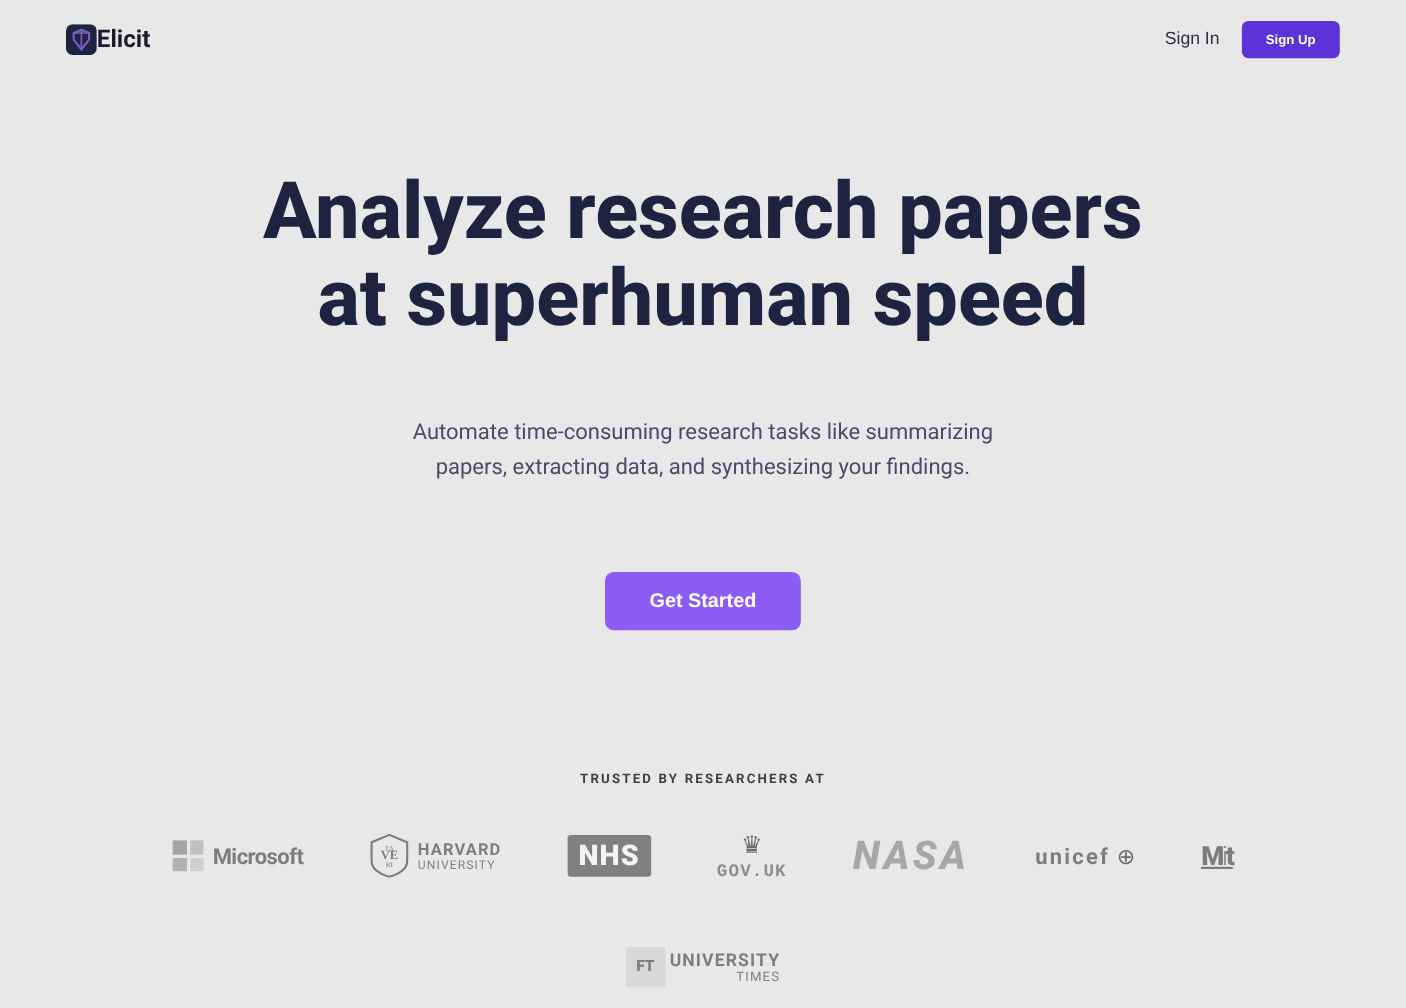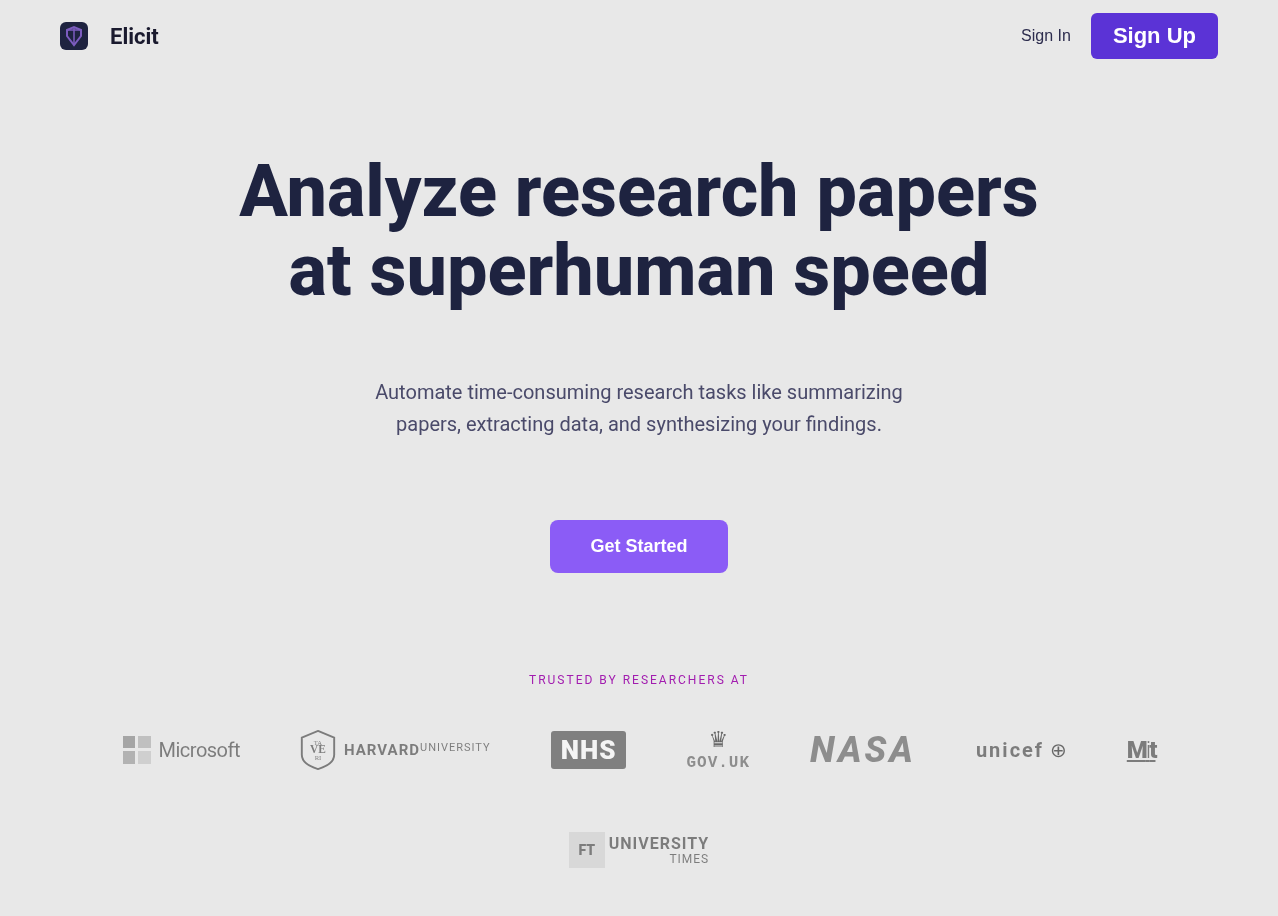--- a/index.html
+++ b/index.html
@@ -15,21 +15,21 @@
       display: flex;
       align-items: center;
       justify-content: space-between;
       padding: 0 60px;
       height: 72px;
       background-color: #e8e8e8;
     }
     .nav-logo {
       display: flex;
       align-items: center;
-      gap: 22px;
+      gap: 0;
       cursor: pointer;
     }
     .nav-logo-icon {
       width: 28px;
       height: 28px;
     }
     .nav-logo-text {
       font-size: 22px;
       font-weight: 700;
       color: #1a1a2e;
@@ -58,21 +58,21 @@
       border: none;
       cursor: pointer;
       font-weight: 500;
     }
     .btn-signup {
       background-color: #5b33d6;
       color: #fff;
       border: none;
       border-radius: 6px;
       padding: 10px 22px;
-      font-size: 22px;
+      font-size: 12px;
       font-weight: 600;
       cursor: pointer;
     }
 
     
     .hero {
       display: flex;
       flex-direction: column;
       align-items: center;
       text-align: center;
@@ -108,23 +108,24 @@
     
     .trusted-section {
       display: flex;
       flex-direction: column;
       align-items: center;
       padding: 40px 60px 60px;
     }
     .trusted-label {
       font-size: 12px;
       letter-spacing: 2px;
-      color: #a21caf;
-      font-weight: 400;
+      color: #404040;
+      font-weight: 700;
       margin-bottom: 40px;
+      margin-top: 28px;
     }
     .logos-row {
       display: flex;
       align-items: center;
       justify-content: center;
       gap: 60px;
       flex-wrap: wrap;
       width: 100%;
     }
 
@@ -144,38 +145,38 @@
       gap: 3px;
       width: 28px;
       height: 28px;
     }
     .ms-sq1 { background: #f25022; }
     .ms-sq2 { background: #7fba00; }
     .ms-sq3 { background: #00a4ef; }
     .ms-sq4 { background: #ffb900; }
     .logo-ms-text {
       font-size: 20px;
-      font-weight: 400;
+      font-weight: 700;
       color: #1e2340;
       letter-spacing: -0.5px;
     }
 
     
     .logo-harvard {
       display: flex;
       align-items: center;
       gap: 8px;
     }
     .harvard-shield {
       width: 36px;
       height: 40px;
     }
     .harvard-text-block {
       display: flex;
-      flex-direction: row;
+      flex-direction: column;
       line-height: 1.1;
     }
     .harvard-text-block .h1 {
       font-size: 15px;
       font-weight: 700;
       color: #1e2340;
       letter-spacing: 1px;
     }
     .harvard-text-block .h2 {
       font-size: 11px;
@@ -209,21 +210,21 @@
       font-weight: 700;
       color: #a21caf;
       letter-spacing: 1px;
       font-family: Liberation Mono, monospace;
     }
 
     
     .nasa-text {
       font-size: 36px;
       font-weight: 800;
-      color: #6d28d9;
+      color: #737373;
       letter-spacing: 3px;
       font-style: italic;
     }
 
     
     .unicef-logo {
       display: flex;
       align-items: center;
       gap: 6px;
     }

